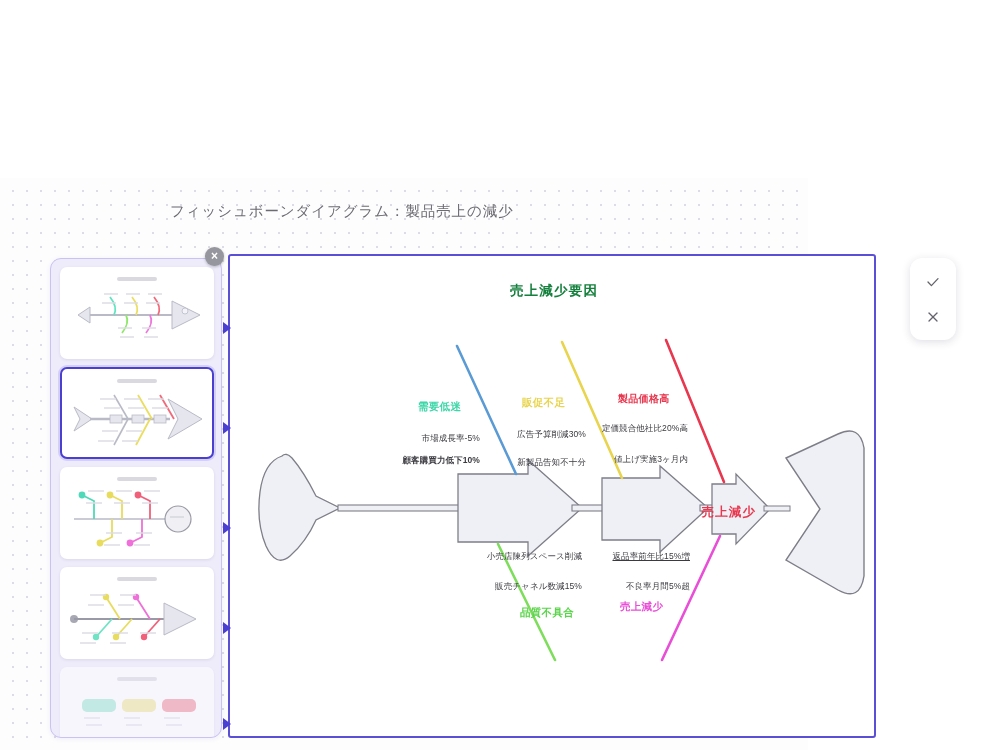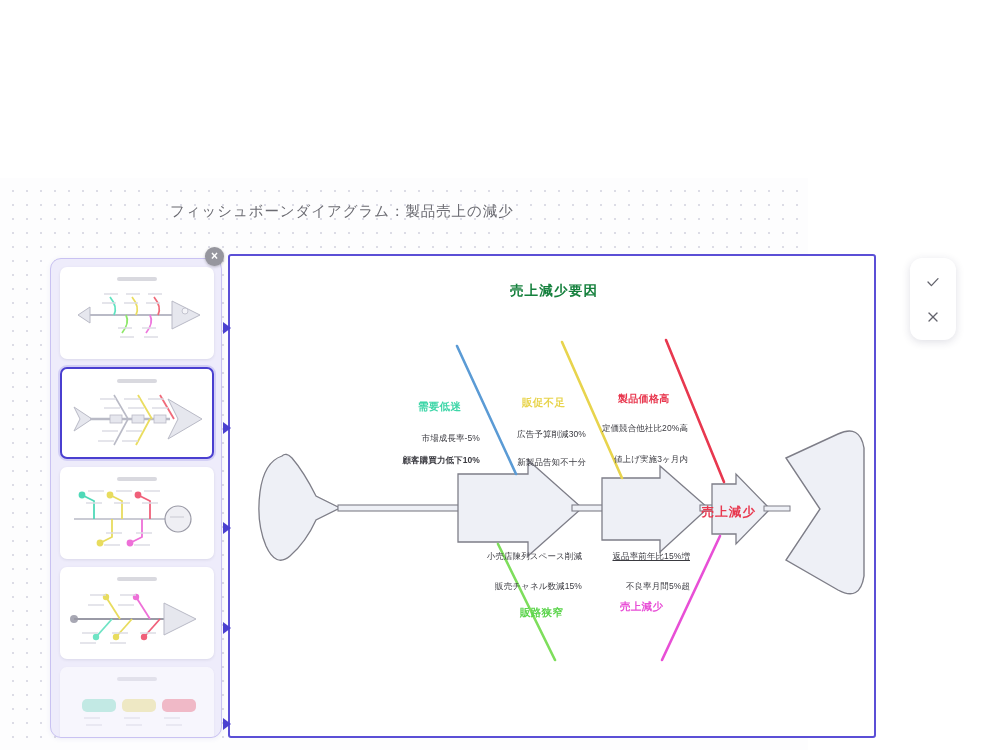--- a/index.html
+++ b/index.html
@@ -363,21 +363,21 @@
           <line x1="436" y1="84" x2="494" y2="226" stroke="#e8384f" stroke-width="2.6" stroke-linecap="round"></line>
 
           <line x1="325" y1="404" x2="268" y2="288" stroke="#7ede5c" stroke-width="2.6" stroke-linecap="round"></line>
           <line x1="432" y1="404" x2="490" y2="280" stroke="#e84fd6" stroke-width="2.6" stroke-linecap="round"></line>
         </svg>
 
         <div class="lbl" style="left:188px; top:144px; font-size:10.5px; color:#3ed6a8;text-align:center;">需要低迷</div>
         <div class="lbl" style="left:292px; top:140px; font-size:10.5px; color:#e8d44d;">販促不足</div>
         <div class="lbl" style="left:388px; top:136px; font-size:10px; color:#e8384f;">製品価格高</div>
 
-        <div class="lbl" style="left:290px; top:350px; font-size:10.5px; color:#5ad44a;">販路狭窄</div>
+        <div class="lbl" style="left:290px; top:350px; font-size:10.5px; color:#5ad44a;">品質不具合</div>
         <div class="lbl" style="left:390px; top:344px; font-size:10.5px; color:#e84fd6;">売上減少</div>
 
         <div class="sub" style="left:150px; top:177px; width:100px;">市場成長率-5%</div>
         <div class="sub" style="left:148px; top:199px; width:102px;font-weight:bold;">顧客購買力低下10%</div>
 
         <div class="sub" style="left:252px; top:173px; width:104px;">広告予算削減30%</div>
         <div class="sub" style="left:252px; top:201px; width:104px;">新製品告知不十分</div>
 
         <div class="sub" style="left:360px; top:167px; width:98px;">定価競合他社比20%高</div>
         <div class="sub" style="left:360px; top:198px; width:98px;">値上げ実施3ヶ月内</div>

